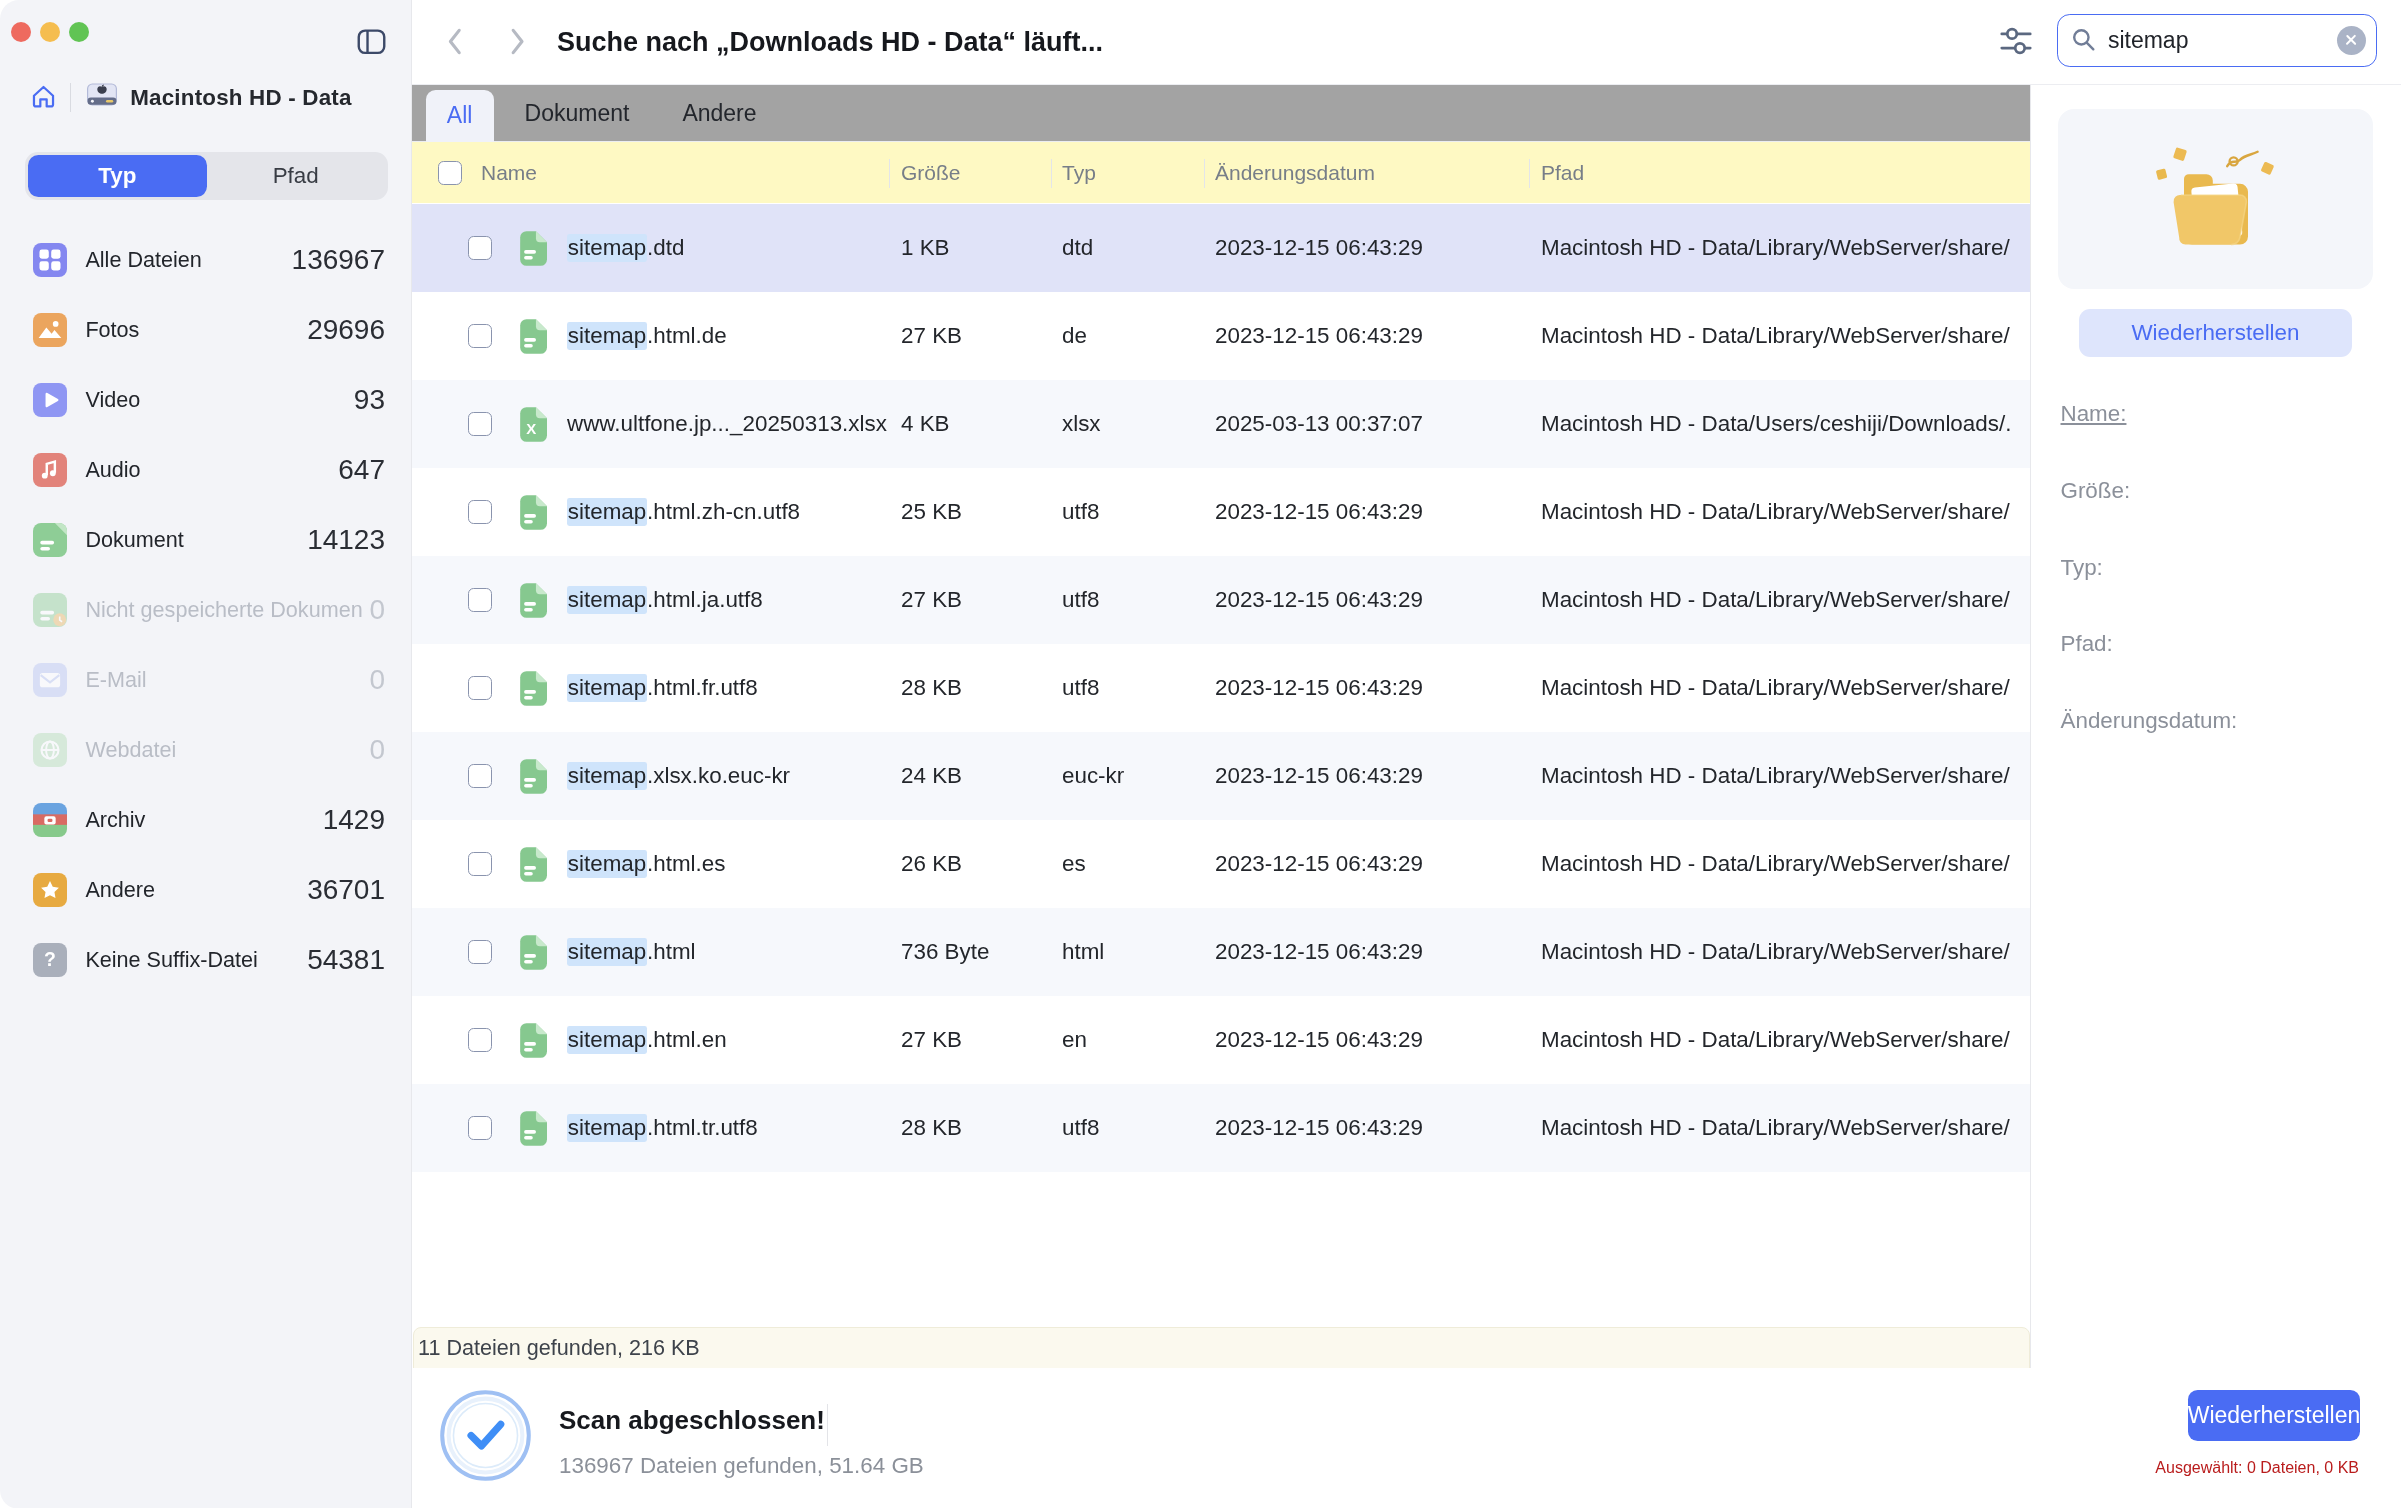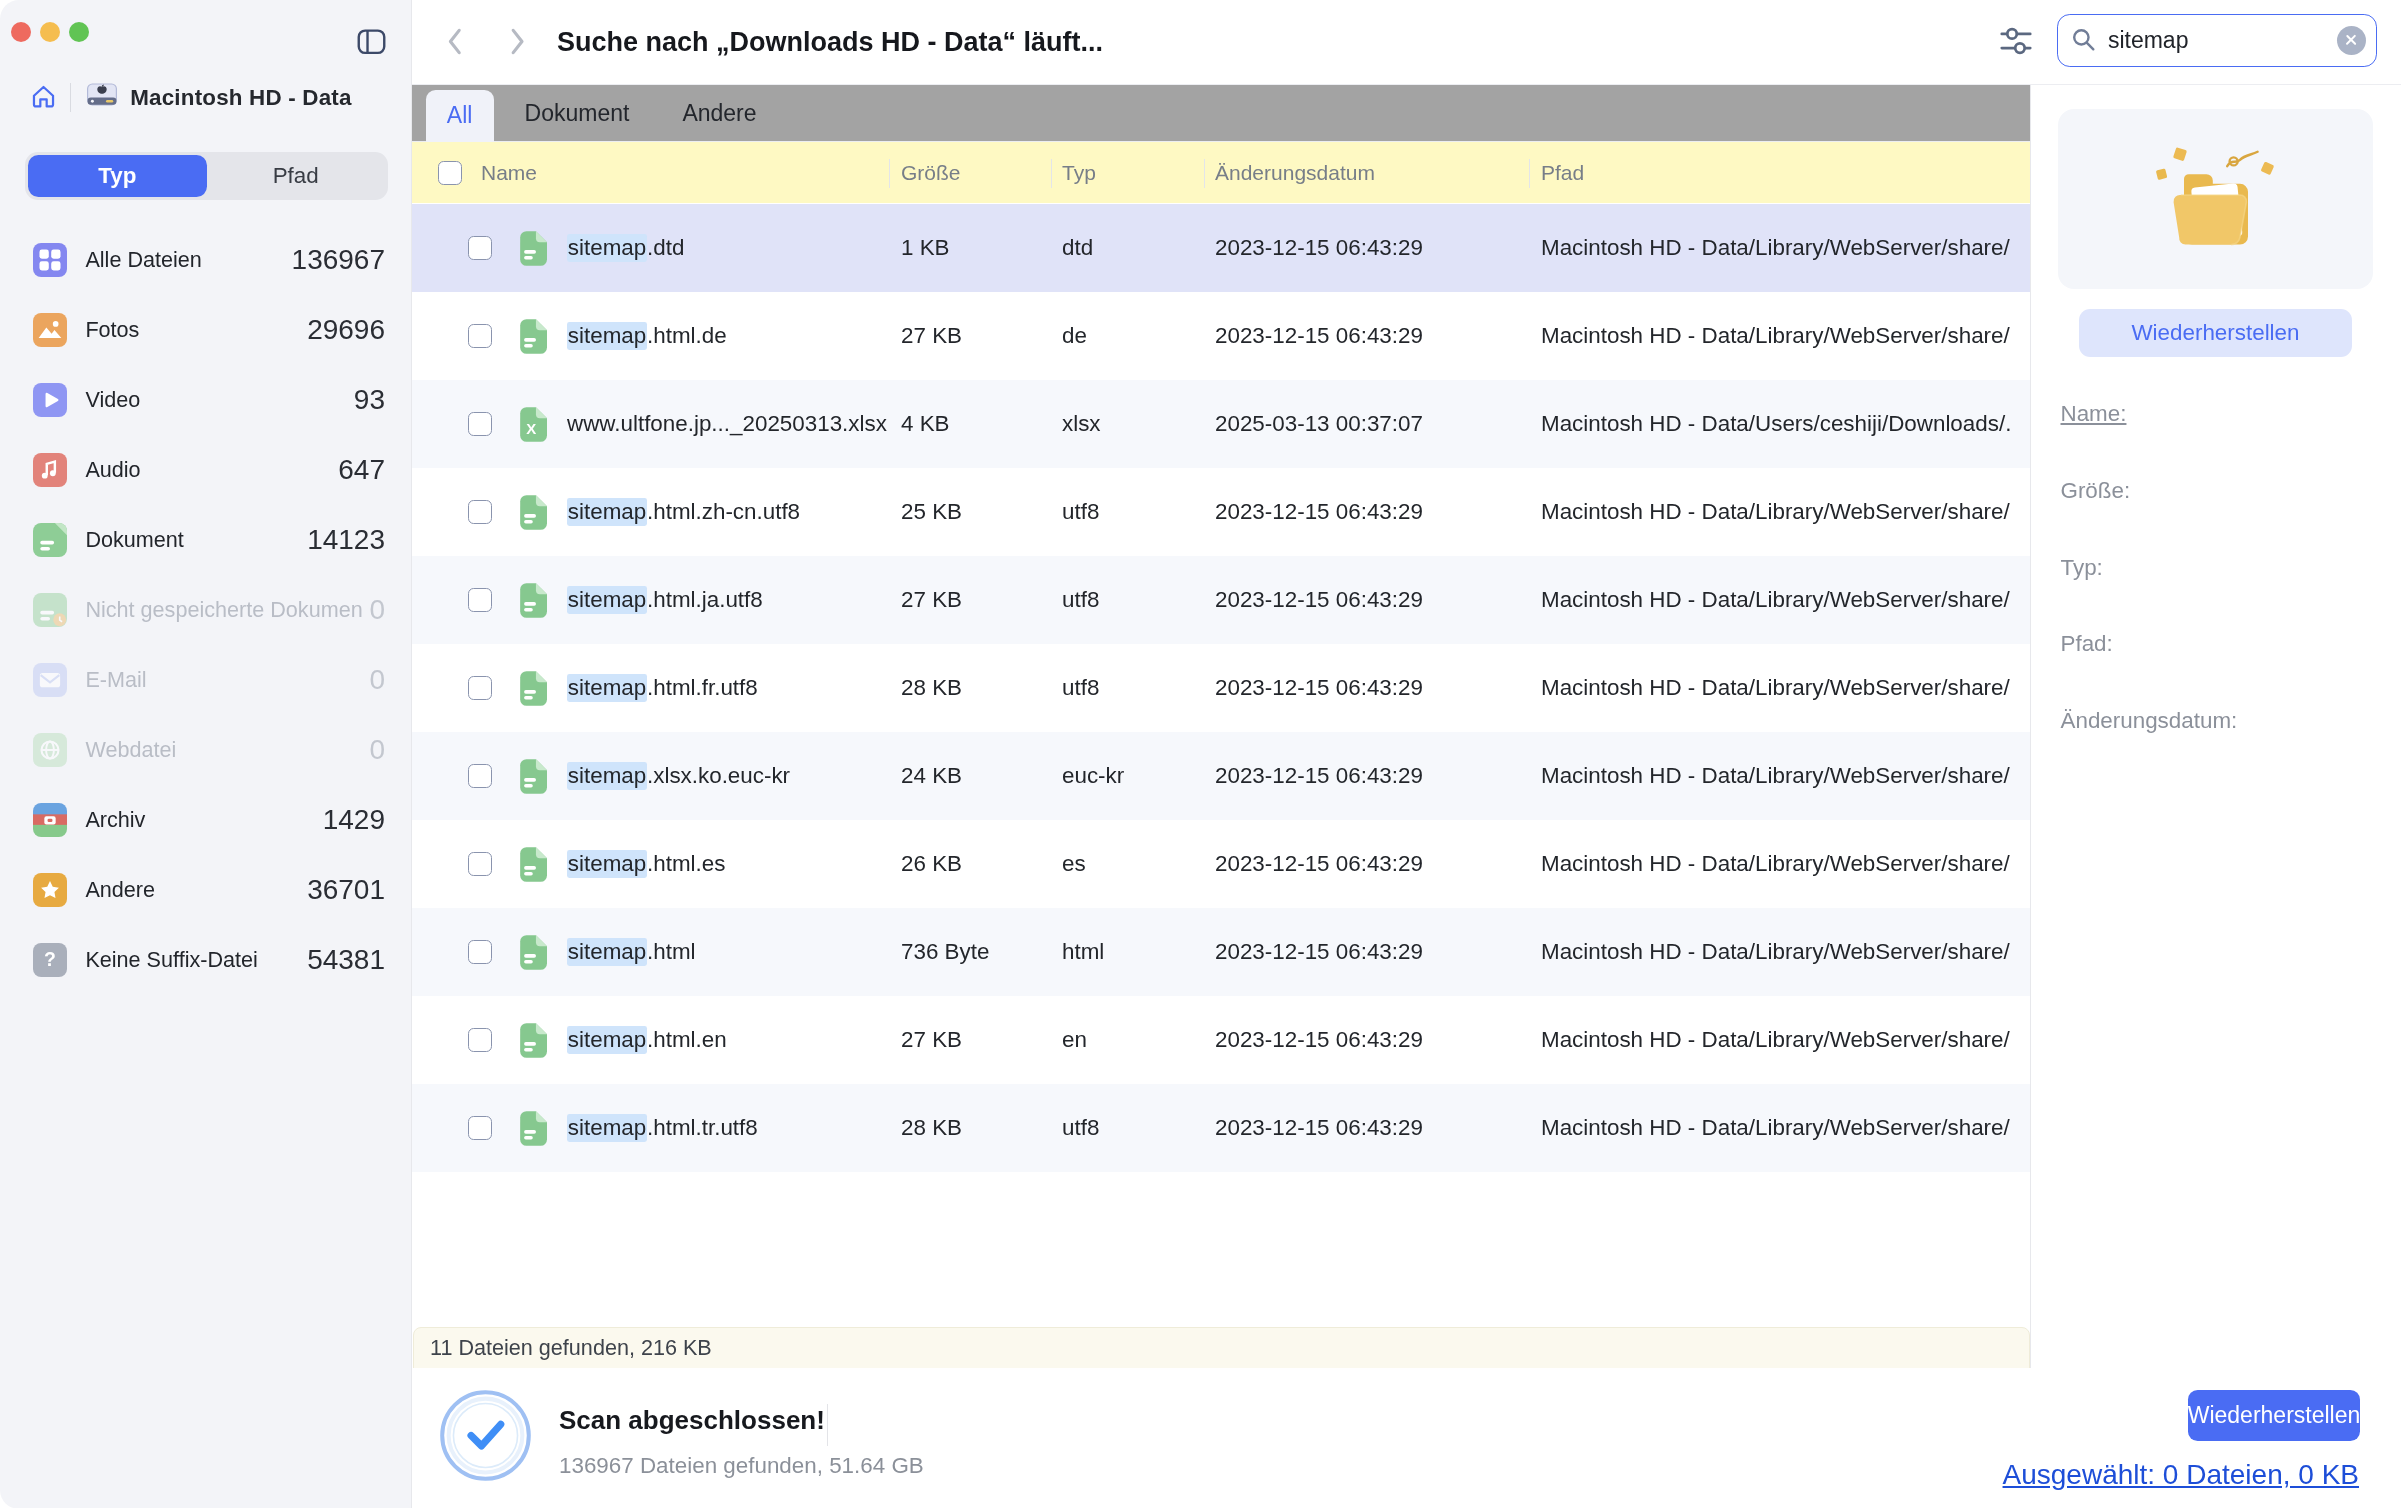--- a/index.html
+++ b/index.html
@@ -54,34 +54,34 @@
   .rows{position:absolute;left:412px;top:204px;width:1618px;}
   .trow{position:relative;height:88px;background:#fff;}
   .trow.alt{background:#f6f8fc;}
   .trow.selected{background:#e0e3f8;}
   .trow .cell{position:absolute;top:0;height:88px;display:flex;align-items:center;font-size:22.4px;color:#23262b;white-space:nowrap;}
   .c-check{left:56px;} .c-icon{left:105px;} .c-name{left:155px;width:327px;overflow:hidden;}
   .c-size{left:489px;} .c-type{left:650px;} .c-date{left:803px;}
   .c-path{left:1129px;right:19px;overflow:hidden;}
   .c-icon svg{width:30px;height:35px;display:block;}
   mark.hl{background:#cfe4fb;color:inherit;border-radius:2.4px;padding:0.8px 0.8px;}
-  .result-summary{position:absolute;left:413px;top:1327px;width:1617px;height:42px;background:#fbf9ee;border:0.8px solid #efecd9;border-radius:8px 8px 0 0;display:flex;align-items:center;padding-left:16px;font-size:21.6px;color:#3e434b;}
+  .result-summary{position:absolute;left:413px;top:1327px;width:1617px;height:42px;background:#fbf9ee;border:0.8px solid #efecd9;border-radius:8px 8px 0 0;display:flex;align-items:center;padding-left:4px;font-size:21.6px;color:#3e434b;}
   
   .rightpanel{position:absolute;left:2030px;top:85px;width:371px;height:1283px;background:#fff;border-left:0.8px solid #e7e8ec;}
   .preview-card{position:absolute;left:27px;top:24px;width:315px;height:180px;background:#f4f6fa;border-radius:16px;display:flex;align-items:center;justify-content:center;}
   .recover-secondary{position:absolute;left:48px;top:224px;width:273px;height:48px;background:#dee5fc;border:none;border-radius:11.2px;color:#4a6cf3;font-size:22.4px;font-family:inherit;display:flex;align-items:center;justify-content:center;}
   .detail-field{position:absolute;left:29.5px;height:27px;font-size:22.4px;color:#8b909a;display:flex;align-items:center;}
   
   .bottombar{position:absolute;left:412px;top:1368px;width:1989px;height:141px;background:#fff;}
   .scan-badge{position:absolute;left:27px;top:21px;width:93px;height:93px;}
   .scan-title{position:absolute;left:147px;top:37px;font-size:26px;font-weight:700;color:#17191e;}
   .scan-divider{position:absolute;left:415px;top:36px;width:0.8px;height:42px;background:#e3e4e8;}
   .scan-sub{position:absolute;left:147px;top:85px;font-size:22.4px;color:#8b9099;}
   .recover-primary{position:absolute;left:1776px;top:22.4px;width:172px;height:51px;background:#4a6cf3;border:none;border-radius:9.6px;color:#fff;font-size:23px;font-family:inherit;display:flex;align-items:center;justify-content:center;}
-  .selected-info{position:absolute;right:42px;top:91px;font-size:28px;color:#1d4ed8;text-decoration:underline;}
+  .selected-info{position:absolute;right:42px;top:91px;font-size:16px;color:#b91c1c;}
 </style>
 </head>
 <body>
 
 <div class="app">
 
   <div class="sidebar">
     <div class="traffic">
       <span class="t-red"></span>
       <span class="t-yellow"></span>

